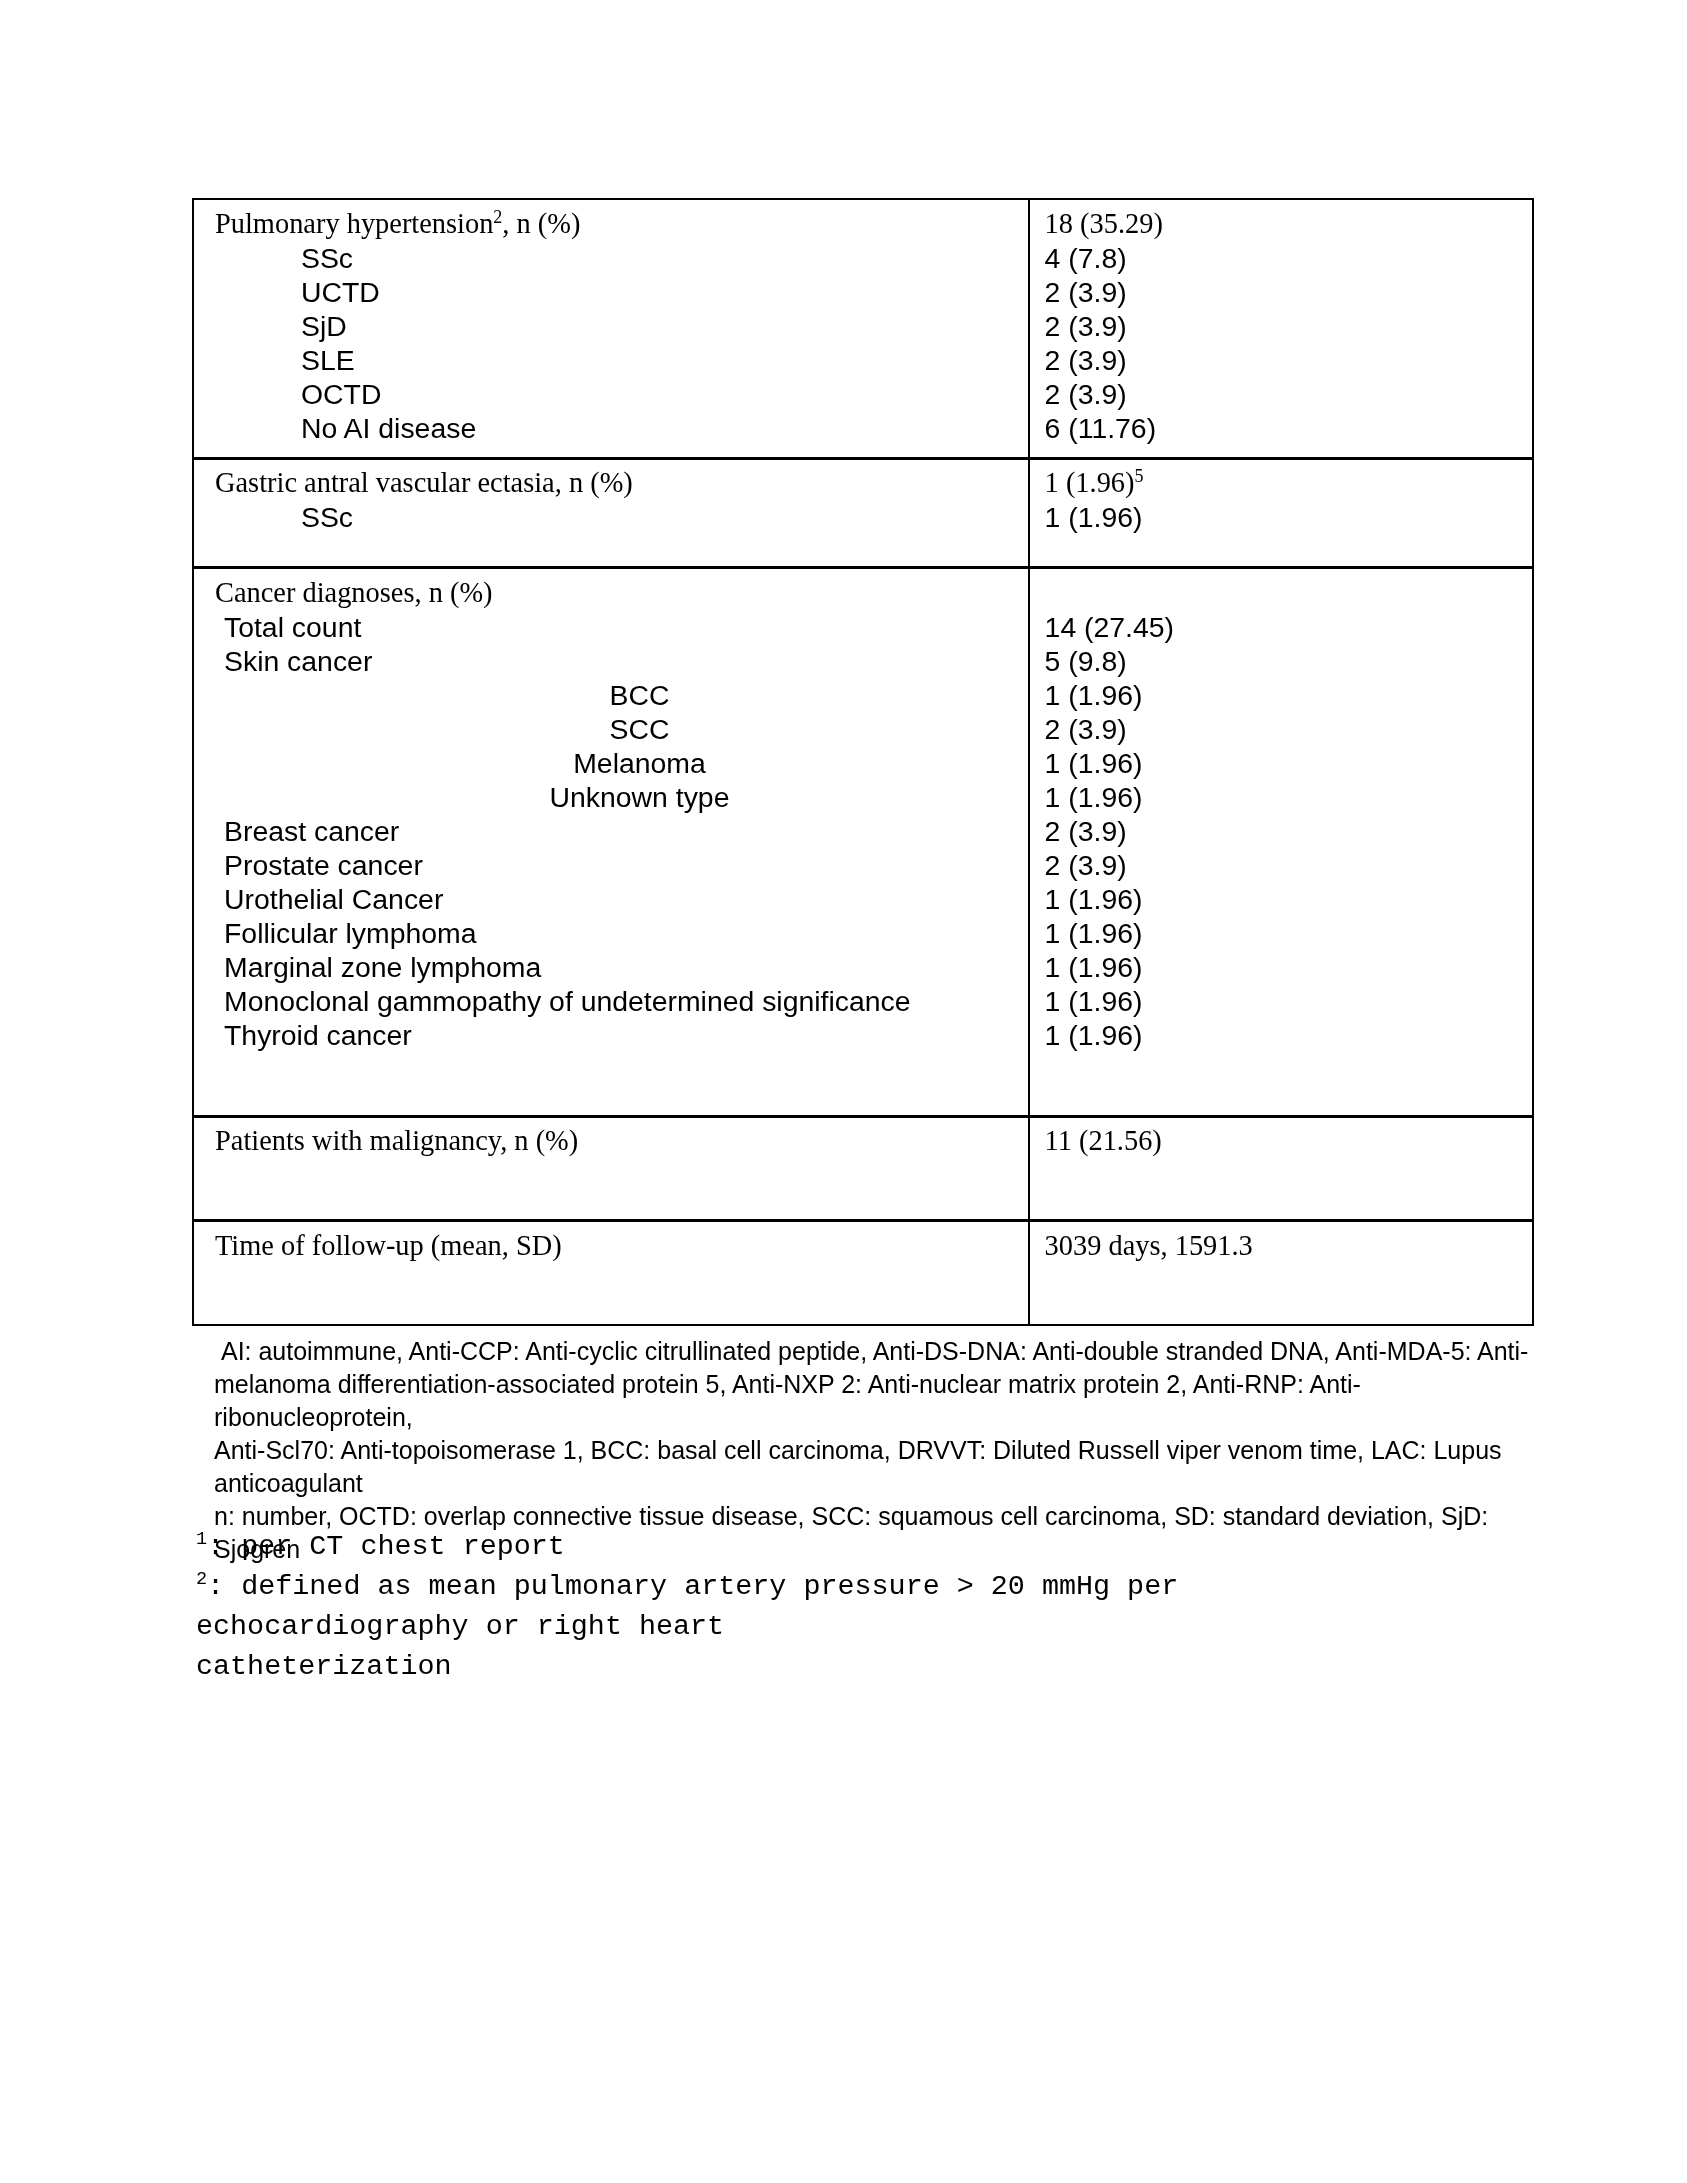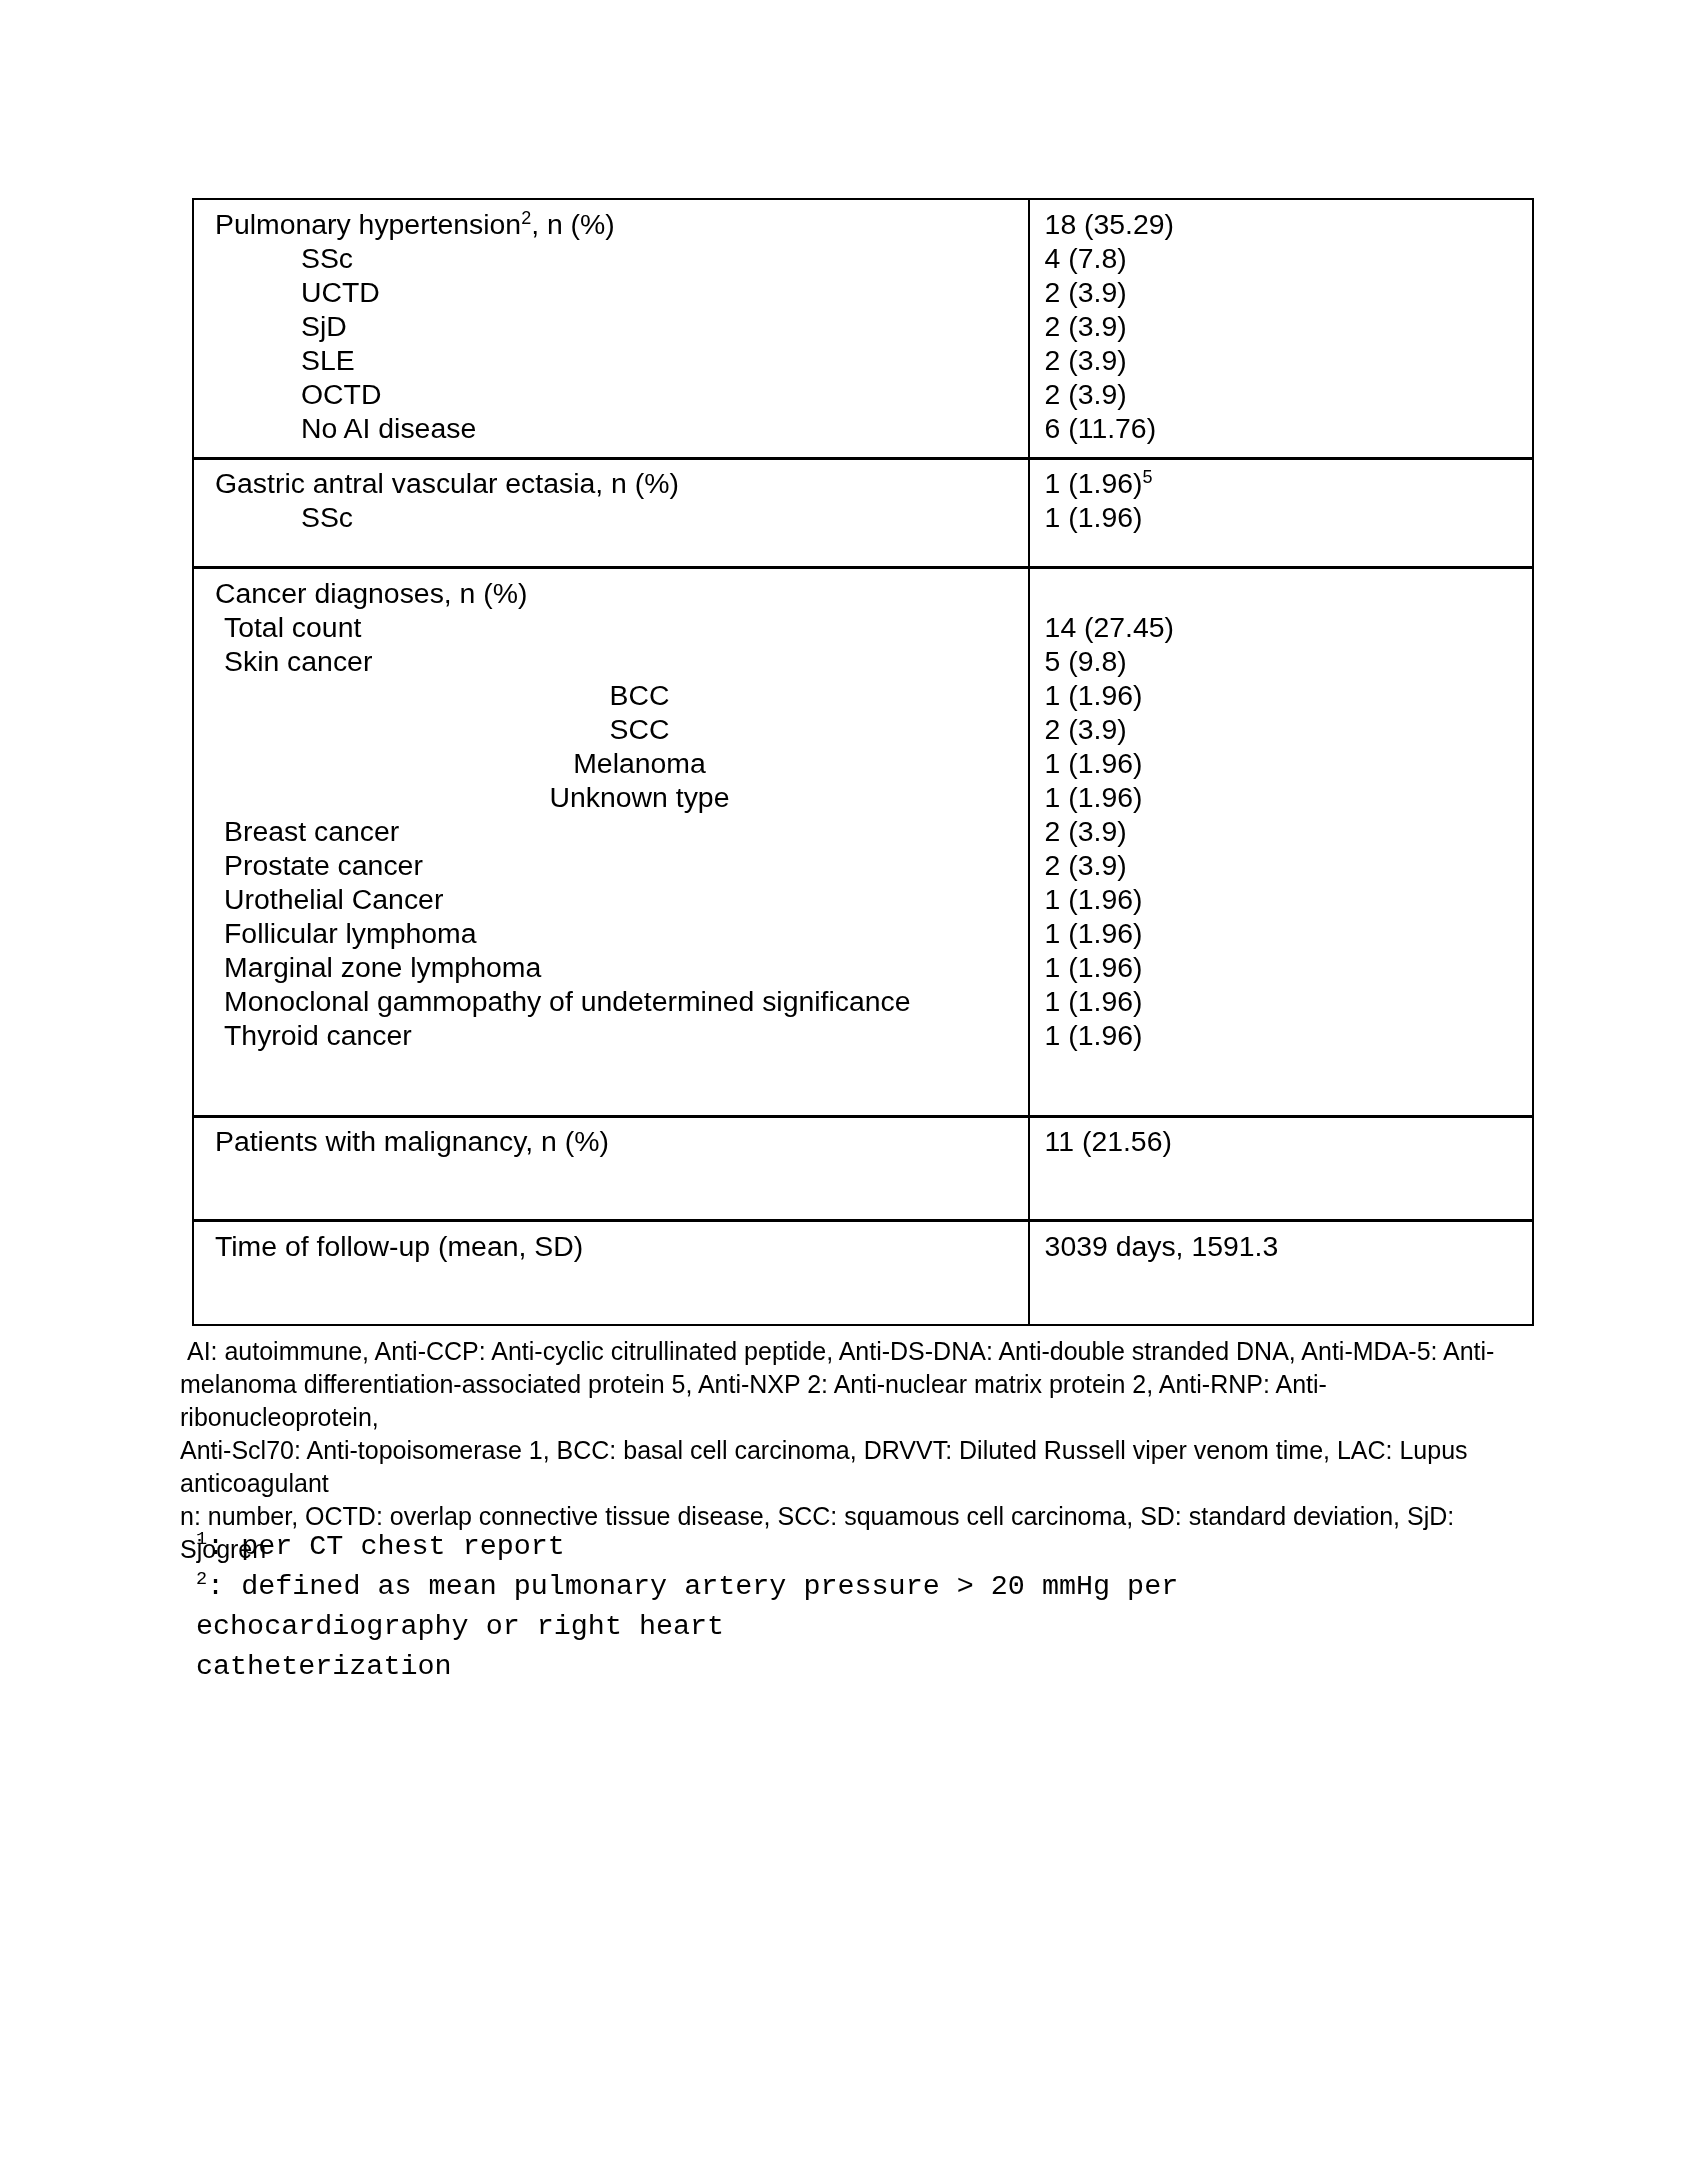--- a/index.html
+++ b/index.html
@@ -34,36 +34,36 @@
     font-size: 28.4px;
     line-height: 34px;
     padding: 0;
     white-space: pre-wrap;
   }
   td.val { border-left: 2px solid #000; padding-left: 14.6px; padding-right: 9px; }
   td.lbl.ind-0 { padding-left: 21px; }
   td.lbl.ind-1 { padding-left: 30px; }
   td.lbl.ind-2 { padding-left: 57px; text-align: center; }
   td.lbl.ind-3 { padding-left: 107px; }
-  tbody tr:first-child td { padding-top: 6.6px; }
+  tbody tr:first-child td { padding-top: 6.6px; font-family: Liberation Serif, serif; }
   tbody.sec-1 tr:last-child td { padding-bottom: 12px; margin-left: 36px; }
   tbody.sec-2 tr:last-child td { padding-bottom: 32px; }
   tbody.sec-3 tr:last-child td { padding-bottom: 63px; }
   tbody.sec-4 tr:last-child td { padding-bottom: 61px; }
   tbody.sec-5 tr:last-child td { padding-bottom: 61px; }
   sup.table-sup {
     font-size: 18px;
     line-height: 0;
     vertical-align: super;
   }
 
   
   .footnote {
     position: absolute;
-    left: 180px; top: 1335px;
+    left: 214px; top: 1335px;
     width: 1336px;
     font-size: 25px;
     line-height: 33px;
   }
   .footnote-line { white-space: pre-wrap; }
 
   
   .notes {
     position: absolute;
     left: 196px; top: 1527px;

